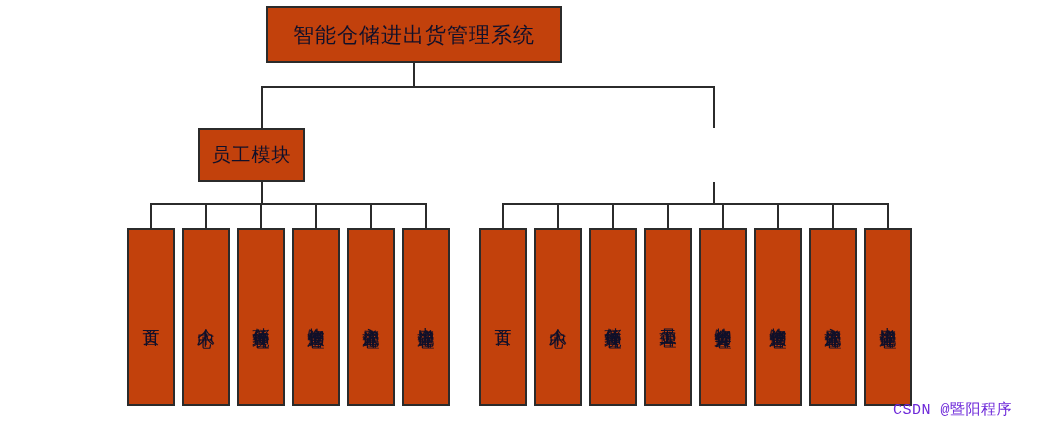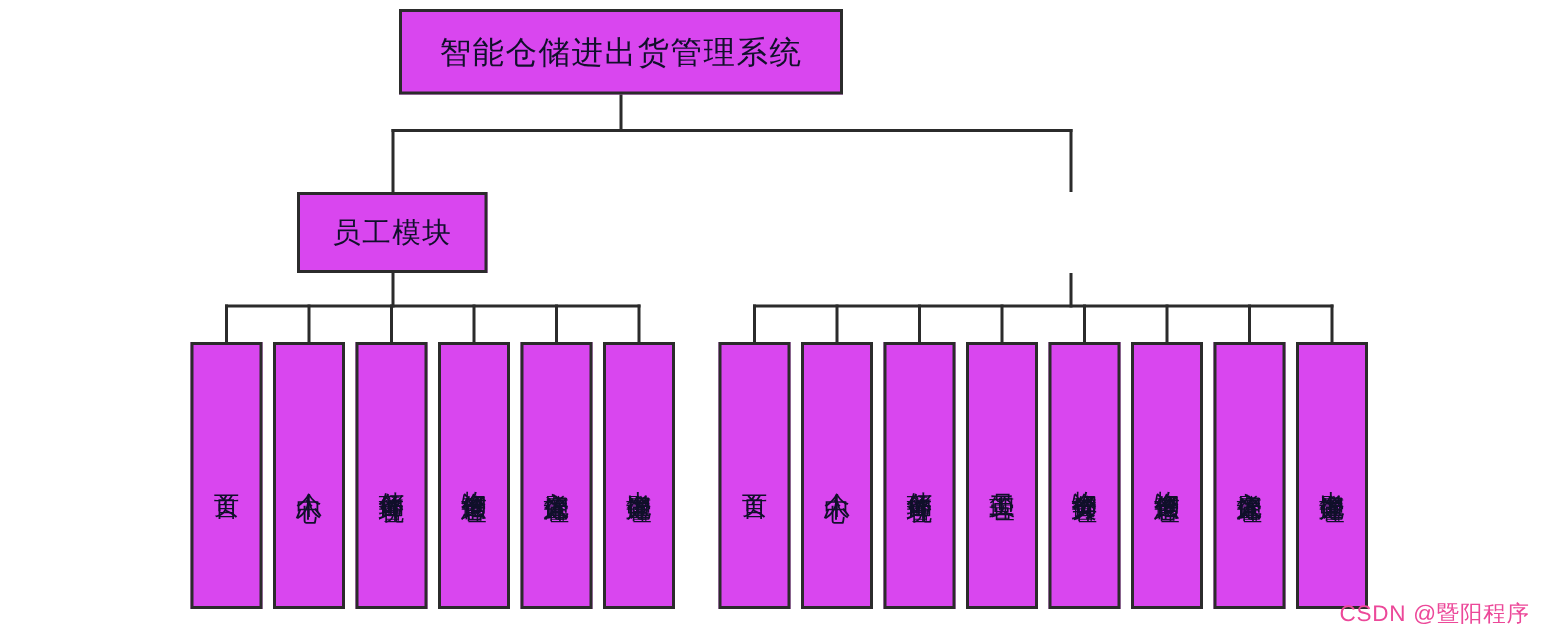--- a/index.html
+++ b/index.html
@@ -14,21 +14,21 @@
     position: relative;
     width: 1042px;
     height: 423px;
     background: #ffffff;
     overflow: hidden;
   }
   .box {
     position: absolute;
     box-sizing: border-box;
     border: 2px solid #2b2b2b;
-    background: #d946ef;
+    background: #c2410c;
     display: flex;
     align-items: center;
     justify-content: center;
     color: #10102a;
   }
   .box-root {
     font-size: 21px;
     letter-spacing: 1px;
   }
   .box-module {
@@ -48,42 +48,42 @@
     letter-spacing: 1px;
   }
   .line {
     position: absolute;
     background: #2b2b2b;
   }
   .line-h { height: 2px; }
   .line-v { width: 2px; }
   .watermark {
     position: absolute;
-    color: #ec4899;
+    color: #6d28d9;
     font-size: 15px;
-    font-family: Liberation Sans, sans-serif;
+    font-family: Liberation Mono, monospace;
     white-space: nowrap;
     letter-spacing: 0.5px;
   }
 </style>
 </head>
 <body>
 
 <div id="canvas">
 
   <div class="box box-root" style="left:266px; top:6px; width:296px; height:57px;">
     <span>智能仓储进出货管理系统</span>
   </div>
 
   <div class="line line-v" style="left:413px; top:63px; height:24px;"></div>
   <div class="line line-h" style="left:261px; top:86px; width:454px;"></div>
   <div class="line line-v" style="left:261px; top:86px; height:42px;"></div>
   <div class="line line-v" style="left:713px; top:86px; height:42px;"></div>
 
-  <div class="box box-module" style="left:198px; top:128px; width:127px; height:54px;">
+  <div class="box box-module" style="left:198px; top:128px; width:107px; height:54px;">
     <span>员工模块</span>
   </div>
 
   <div class="line line-v" style="left:261px; top:182px; height:23px;"></div>
   <div class="line line-h" style="left:150px; top:203px; width:277px;"></div>
   <div class="line line-v" style="left:150px; top:203px; height:25px;"></div>
   <div class="line line-v" style="left:205px; top:203px; height:25px;"></div>
   <div class="line line-v" style="left:260px; top:203px; height:25px;"></div>
   <div class="line line-v" style="left:315px; top:203px; height:25px;"></div>
   <div class="line line-v" style="left:370px; top:203px; height:25px;"></div>

